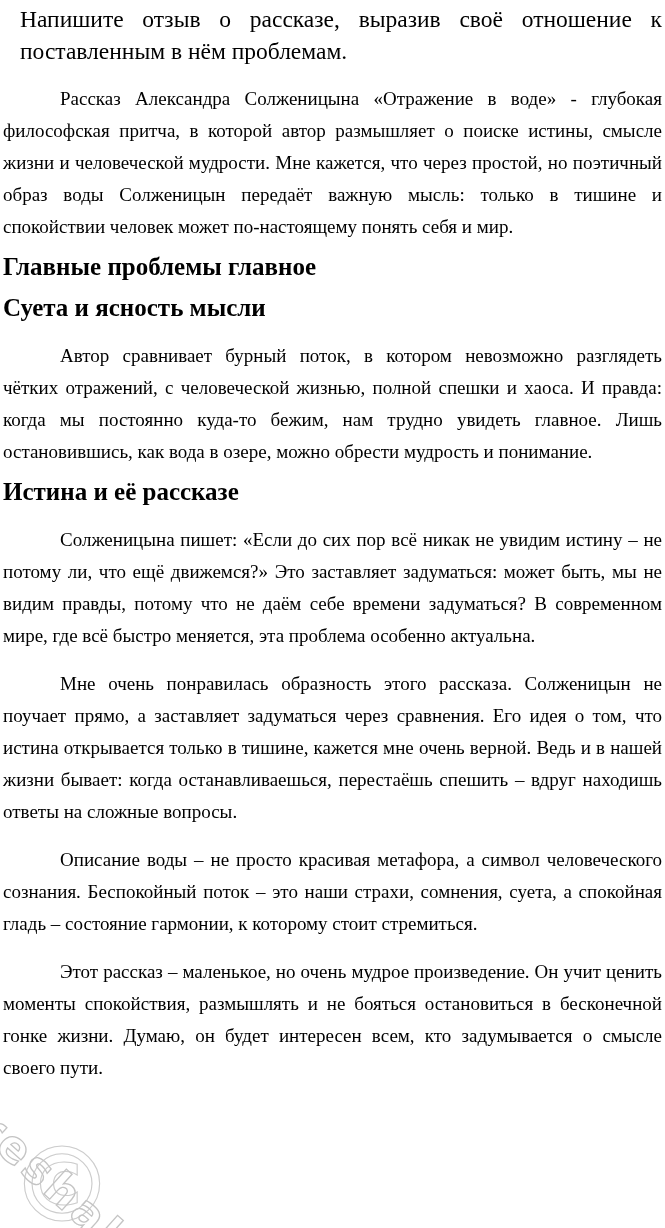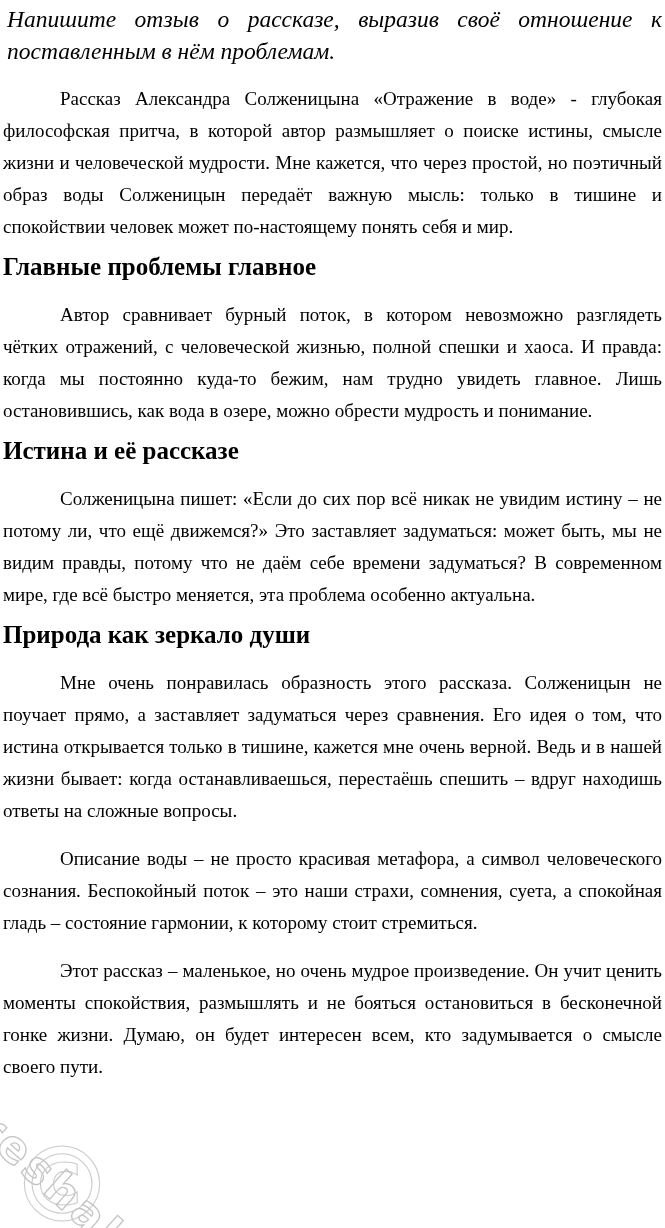--- a/index.html
+++ b/index.html
@@ -14,25 +14,24 @@
     font-family: "Liberation Serif", serif;
   }
 
   .content {
     position: relative;
     z-index: 1;
     padding: 3px 3px 0 3px;
   }
 
   .prompt {
-    font-style: italic;
     font-size: 23.5px;
     line-height: 32px;
     text-align: justify;
-    margin: 0 0 14px 4px;
+    margin: 0 0 14px 17px;
   }
 
   .para {
     font-size: 19px;
     line-height: 32px;
     text-align: justify;
     text-indent: 57px;
     margin: 16px 0 8px 0;
   }
 
@@ -88,28 +87,28 @@
 </div>
 
 <div class="content">
 
   <p class="prompt">Напишите отзыв о рассказе, выразив своё отношение к поставленным в нём проблемам.</p>
 
   <p class="para">Рассказ Александра Солженицына «Отражение в воде» - глубокая философская притча, в которой автор размышляет о поиске истины, смысле жизни и человеческой мудрости. Мне кажется, что через простой, но поэтичный образ воды Солженицын передаёт важную мысль: только в тишине и спокойствии человек может по-настоящему понять себя и мир.</p>
 
   <h2 class="heading">Главные проблемы главное</h2>
 
+  <h2 class="heading">Суета и ясность мысли</h2>
 
   <p class="para">Автор сравнивает бурный поток, в котором невозможно разглядеть чётких отражений, с человеческой жизнью, полной спешки и хаоса. И правда: когда мы постоянно куда-то бежим, нам трудно увидеть главное. Лишь остановившись, как вода в озере, можно обрести мудрость и понимание.</p>
 
   <h2 class="heading">Истина и её рассказе</h2>
 
   <p class="para">Солженицына пишет: «Если до сих пор всё никак не увидим истину – не потому ли, что ещё движемся?» Это заставляет задуматься: может быть, мы не видим правды, потому что не даём себе времени задуматься? В современном мире, где всё быстро меняется, эта проблема особенно актуальна.</p>
 
-  <h2 class="heading">Природа как зеркало души</h2>
 
   <p class="para">Мне очень понравилась образность этого рассказа. Солженицын не поучает прямо, а заставляет задуматься через сравнения. Его идея о том, что истина открывается только в тишине, кажется мне очень верной. Ведь и в нашей жизни бывает: когда останавливаешься, перестаёшь спешить – вдруг находишь ответы на сложные вопросы.</p>
 
   <p class="para">Описание воды – не просто красивая метафора, а символ человеческого сознания. Беспокойный поток – это наши страхи, сомнения, суета, а спокойная гладь – состояние гармонии, к которому стоит стремиться.</p>
 
   <p class="para">Этот рассказ – маленькое, но очень мудрое произведение. Он учит ценить моменты спокойствия, размышлять и не бояться остановиться в бесконечной гонке жизни. Думаю, он будет интересен всем, кто задумывается о смысле своего пути.</p>
 
 </div>
 
 </body></html>

